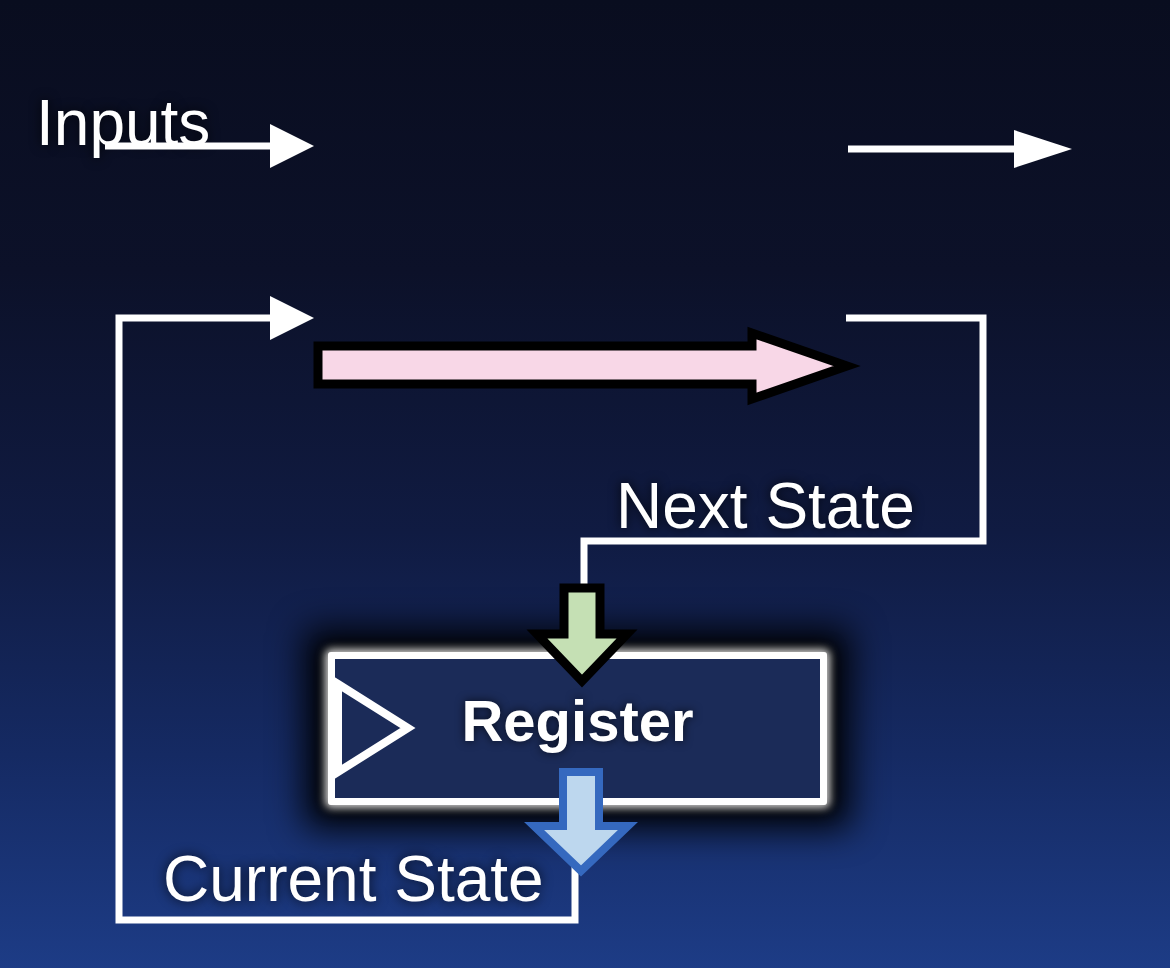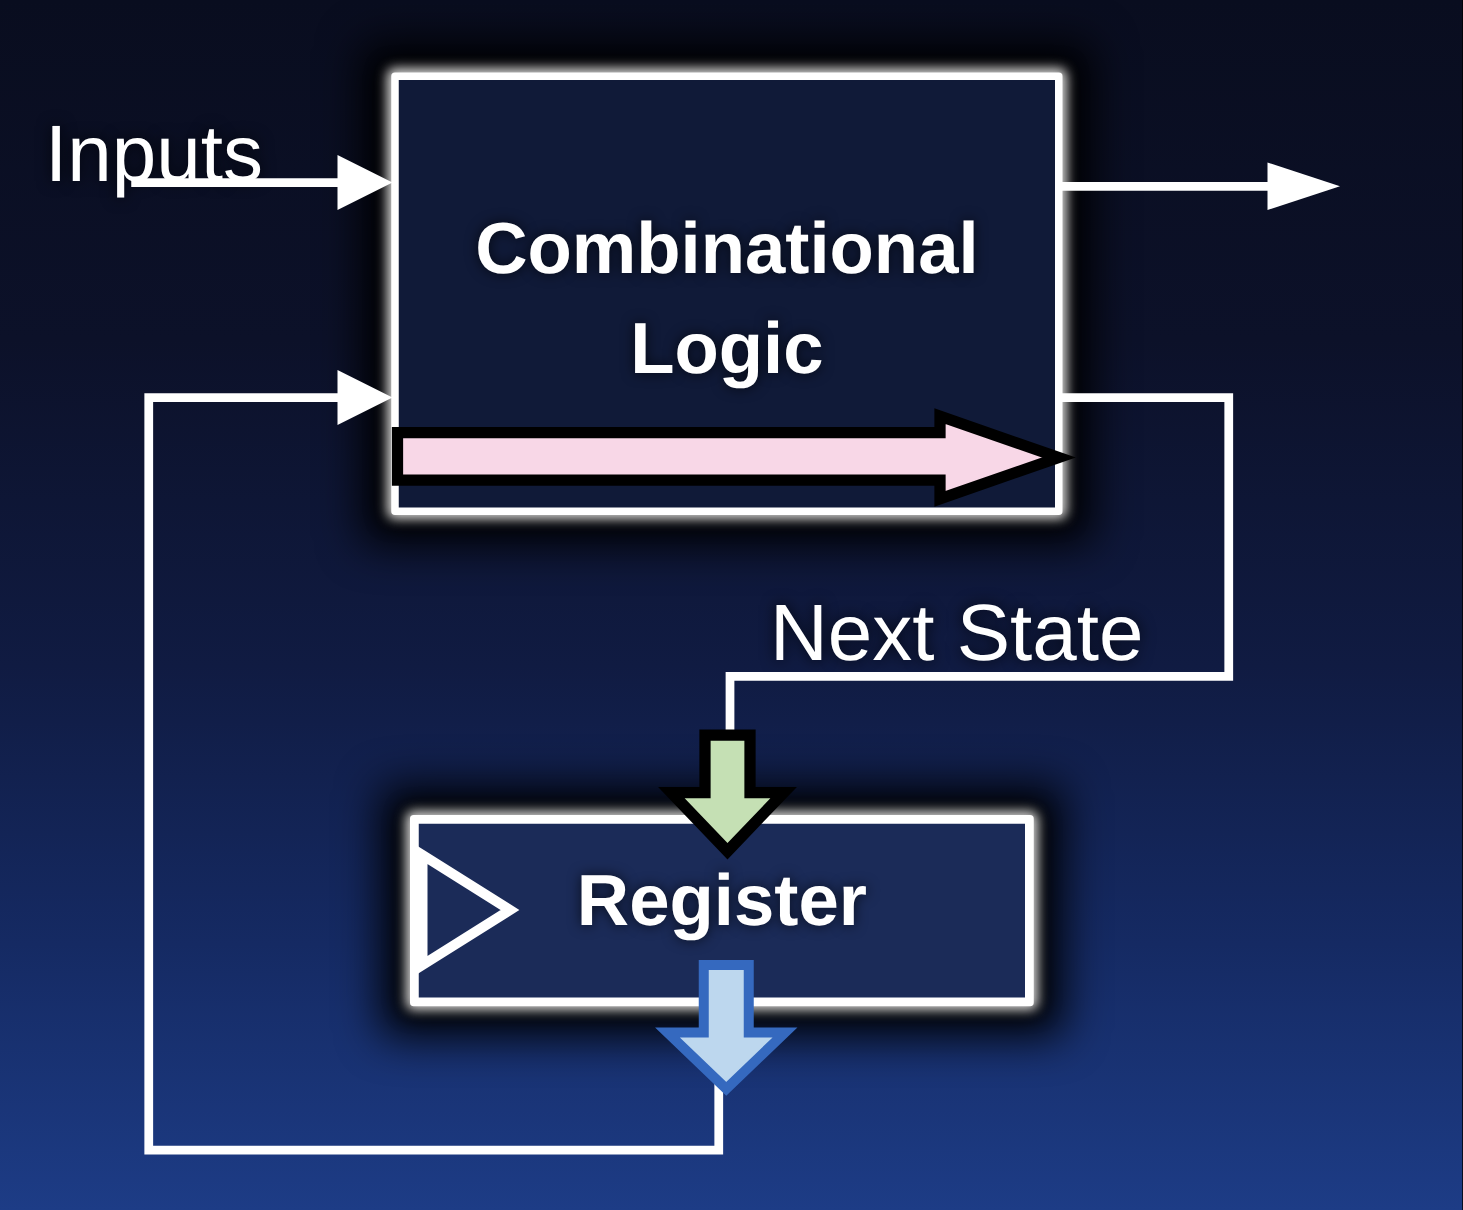--- a/index.html
+++ b/index.html
@@ -33,26 +33,20 @@
   .whitehead{fill:#ffffff;stroke:none;}
   .fatarrow-black{stroke:#000000;stroke-width:9;stroke-linejoin:miter;}
   .fatarrow-blue{stroke:#3569bf;stroke-width:8;stroke-linejoin:miter;}
   .clocktri{fill:none;stroke:#ffffff;stroke-width:8;stroke-linejoin:miter;}
 </style>
 </head>
 <body>
 
 <div class="stage">
 
-  <div class="glowbox box-comb">
-    <div class="boxtitle title-comb">
-      <span style="display:block">Combinational</span>
-      <span style="display:block">Logic</span>
-    </div>
-  </div>
 
   <div class="glowbox box-reg">
     <div class="boxtitle title-reg">Register</div>
   </div>
 
   <svg class="wires" width="1170" height="968" viewBox="0 0 1170 968">
 
     <line class="wire" x1="105" y1="146" x2="272" y2="146"></line>
     <polygon class="whitehead" points="270,124 270,168 314,146"></polygon>
 
@@ -68,14 +62,15 @@
 
     <polygon class="fatarrow-black" points="318,346 752,346 752,333 847,366 752,399 752,384 318,384" fill="#f8d7e7"></polygon>
 
     <polygon class="fatarrow-black" points="564,588 600,588 600,634 627,634 582,681 537,634 564,634" fill="#c5e0b4"></polygon>
 
     <polygon class="fatarrow-blue" points="563,772 599,772 599,826 628,826 581,871 534,826 563,826" fill="#bdd7ee"></polygon>
   </svg>
 
   <div class="lbl lbl-inputs">Inputs</div>
   <div class="lbl lbl-next">Next State</div>
+  <div class="lbl lbl-current">Current State</div>
 
 </div>
 
 </body></html>

